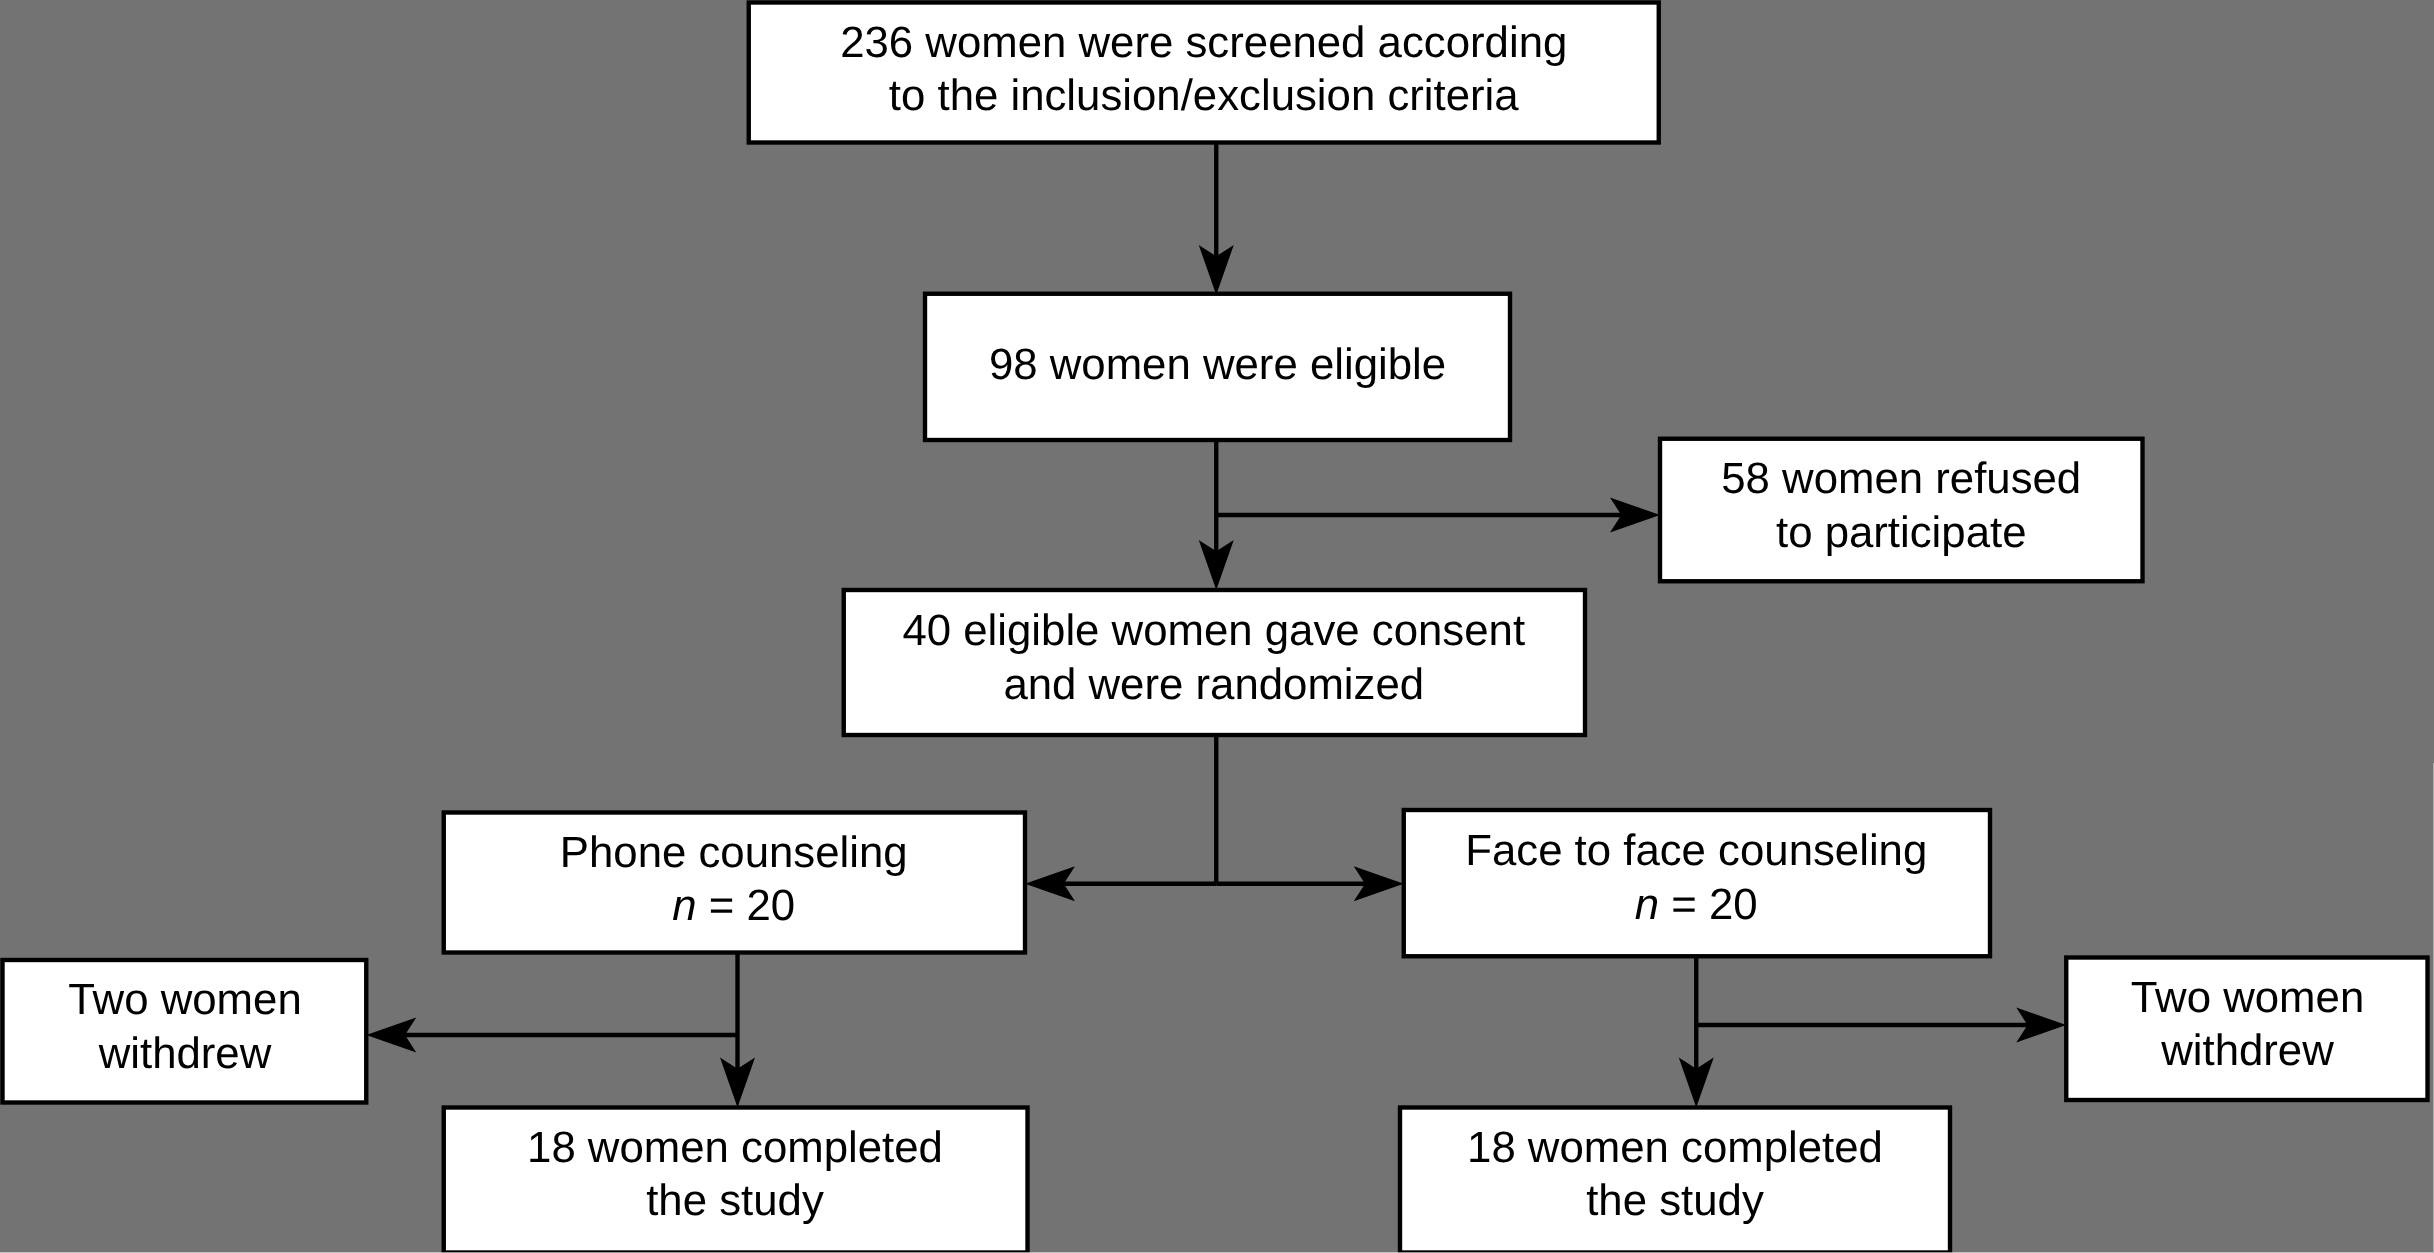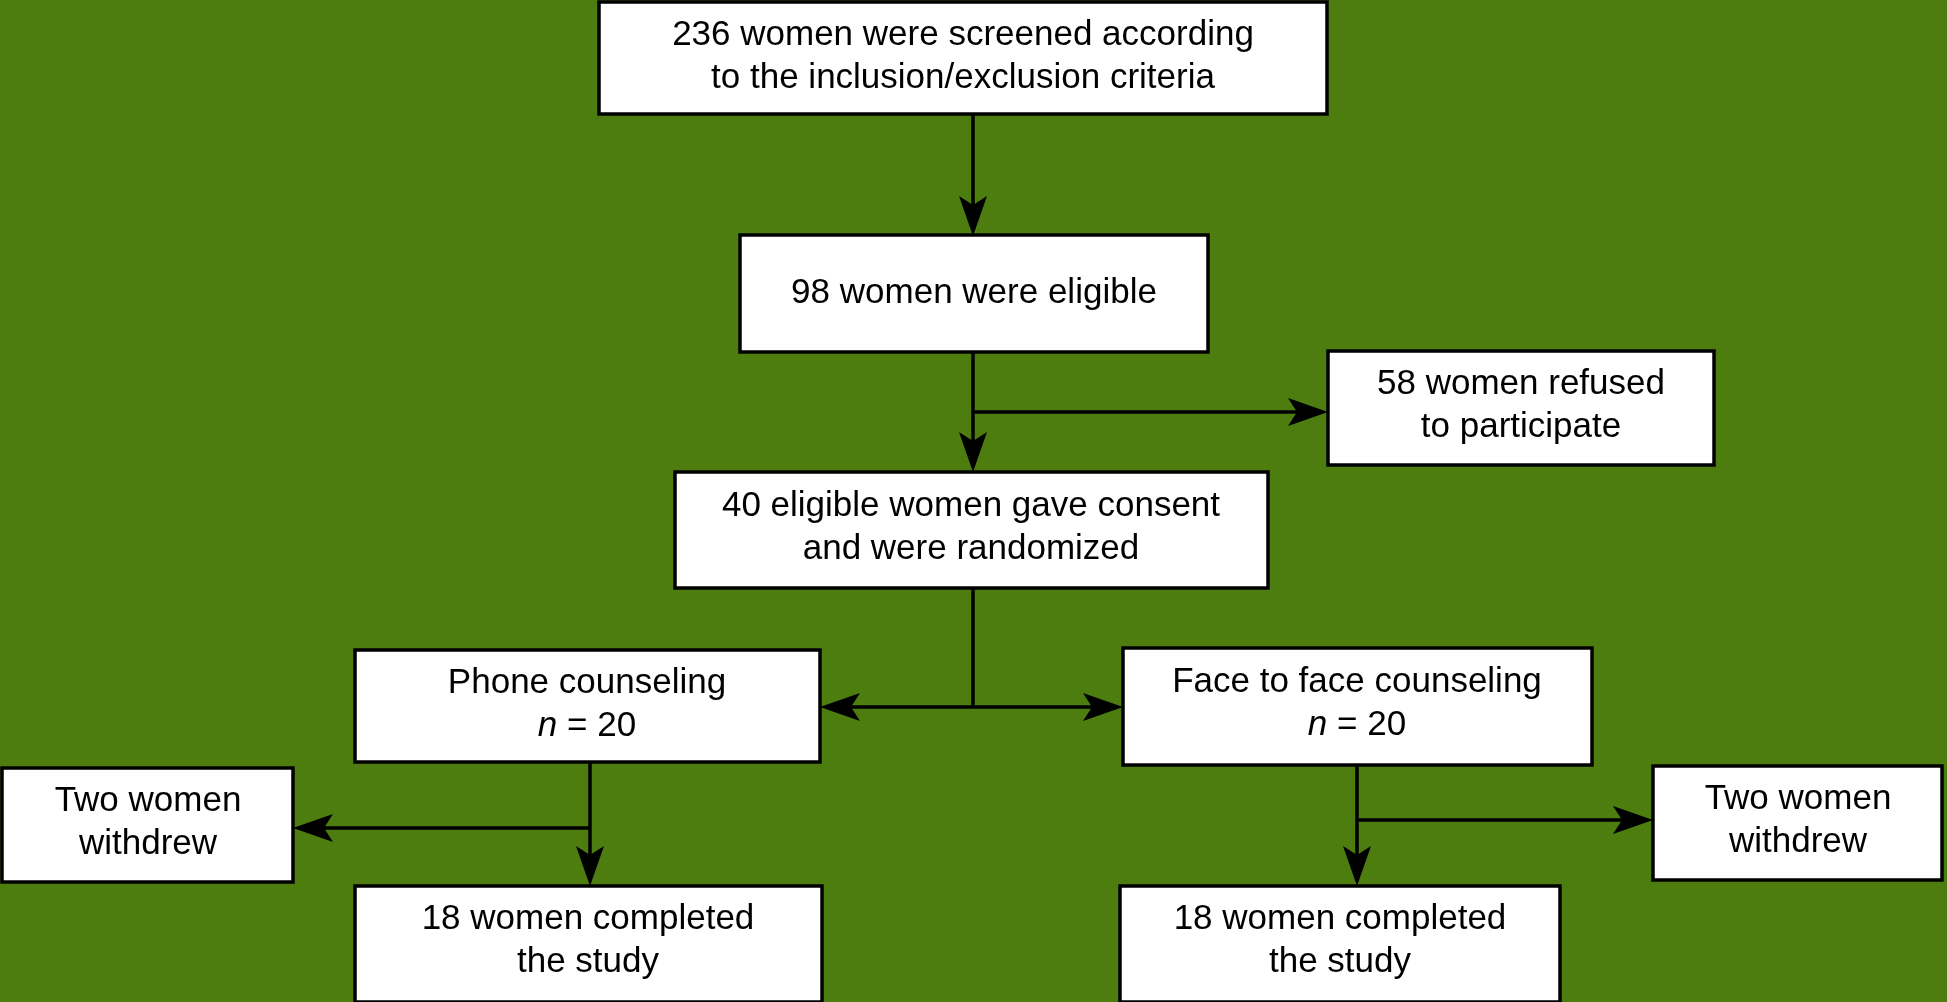--- a/index.html
+++ b/index.html
@@ -11,21 +11,21 @@
   body {
     width: 1947px;
     height: 1002px;
     overflow: hidden;
     font-family: "Liberation Sans", "DejaVu Sans", sans-serif;
   }
   #flow-root {
     position: relative;
     width: 1947px;
     height: 1002px;
-    background: #4d7c0f;
+    background: #737373;
   }
   svg.flow-canvas {
     position: absolute;
     top: 0;
     left: 0;
     width: 1947px;
     height: 1002px;
     display: block;
   }
   .node-rect {

